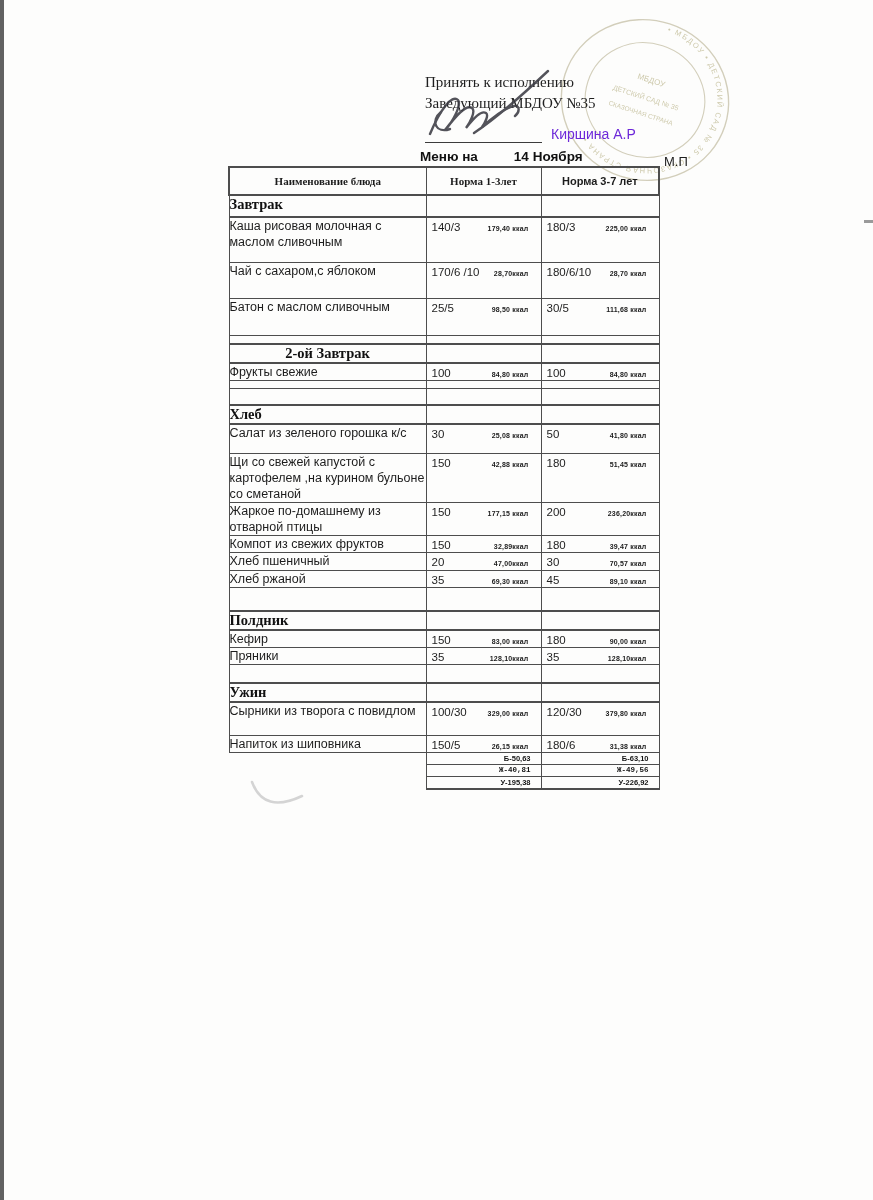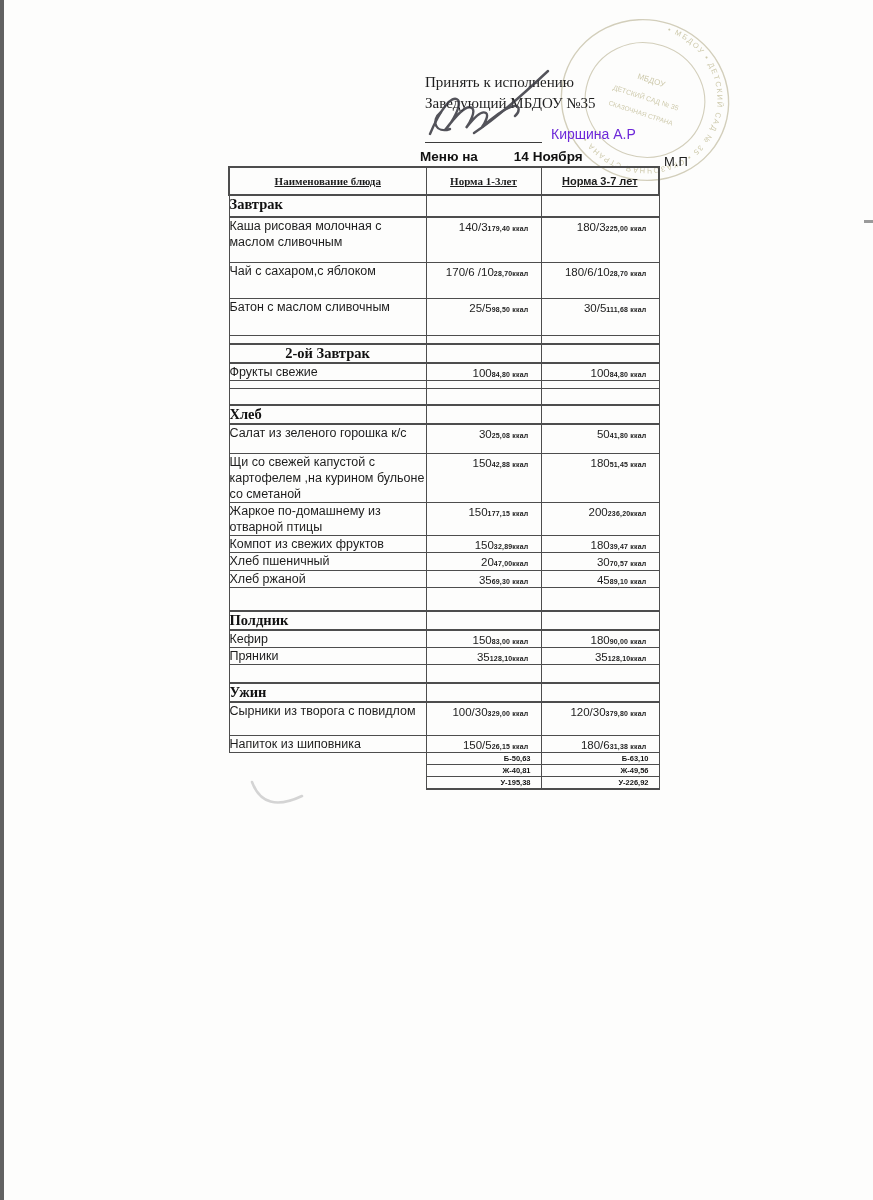--- a/index.html
+++ b/index.html
@@ -55,38 +55,38 @@
   table.menu col.c1{width:197px;}
   table.menu col.c2{width:115px;}
   table.menu col.c3{width:118px;}
   table.menu th,table.menu td{
     border:1px solid #4d4d4d;padding:0;vertical-align:top;
     overflow:hidden;
   }
   tr.header th{
     border-top-width:2px;border-bottom-width:2px;
     font-size:11px;font-weight:bold;color:#1c1c1c;
-    text-align:center;vertical-align:middle;height:26px;text-decoration:underline;
+    text-align:center;vertical-align:middle;height:26px;
   }
   th.serif{font-family:"Liberation Serif",serif;}
   tr.header th:first-child,td:first-child{border-left-width:2px;}
   tr.header th:last-child,td:last-child{border-right-width:2px;}
   tr.section td{border-top-width:2px;border-bottom-width:2px;}
   td.section-name{
     font-family:"Liberation Serif",serif;
     font-size:14.5px;font-weight:bold;color:#111;
     padding:1px 2px 0 3px;vertical-align:middle;
   }
   td.dish-name{
     font-size:12.5px;line-height:1.28;color:#1d1d1d;
     padding:0 3px 1px 4px;vertical-align:bottom;
   }
   td.norm-cell{vertical-align:top;}
   .norm-inner{
-    display:flex;justify-content:flex-end;align-items:flex-start;
+    display:flex;justify-content:space-between;align-items:flex-start;
     padding:3px 12px 0 5px;
   }
   .portion{font-size:11.5px;color:#1d1d1d;white-space:nowrap;}
   .kcal{
     font-size:7px;font-weight:bold;color:#1a1a1a;
     padding-top:4px;white-space:nowrap;letter-spacing:.2px;
   }
   tr.totals td.blank{border:none;background:transparent;}
   tr.totals td.total{
     font-size:7.5px;font-weight:bold;color:#141414;
@@ -414,21 +414,21 @@
               <span class="portion">180/6</span>
               <span class="kcal">31,38 ккал</span>
             </div>
           </td>
         </tr>
         <tr class="totals" style="height: 12px;">
           <td class="blank"></td>
           <td class="total">Б-50,63</td>
           <td class="total">Б-63,10</td>
         </tr>
-        <tr class="totals" style="height: 12px;">
+        <tr class="totals" style="height: 12px; font-family: Liberation Mono, monospace;">
           <td class="blank"></td>
           <td class="total">Ж-40,81</td>
           <td class="total">Ж-49,56</td>
         </tr>
         <tr class="totals last" style="height: 12px;">
           <td class="blank"></td>
           <td class="total">У-195,38</td>
           <td class="total">У-226,92</td>
         </tr>
       </tbody>

